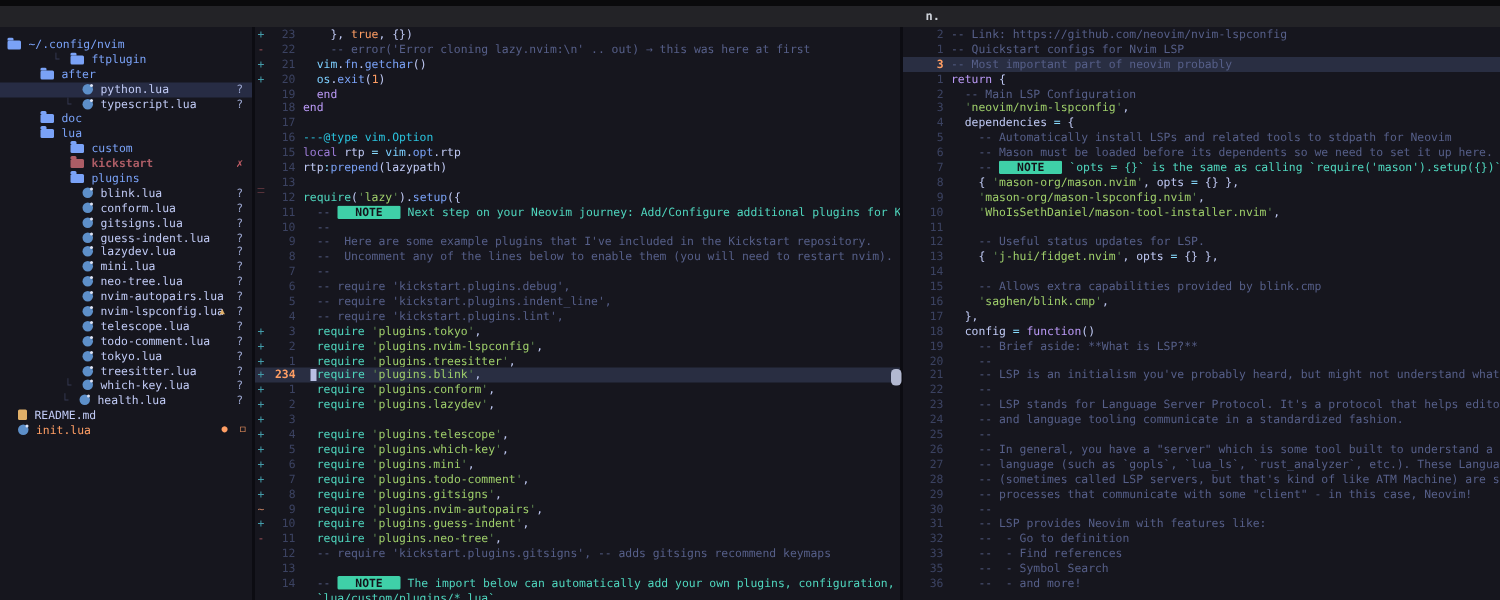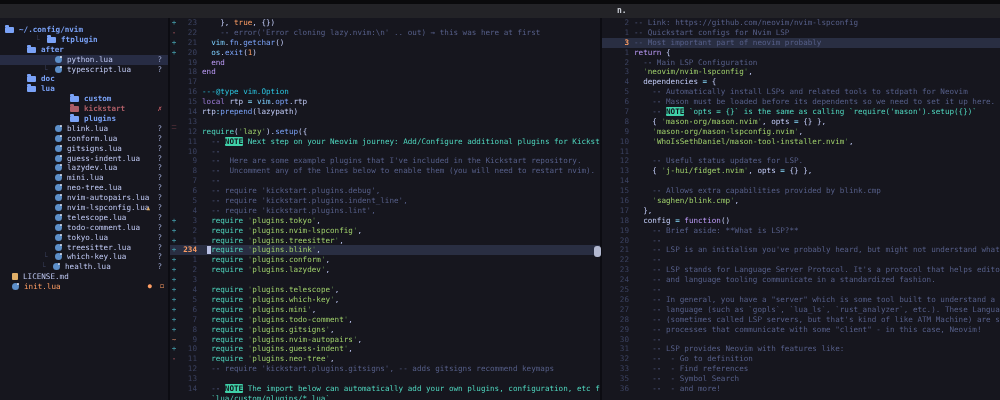--- a/index.html
+++ b/index.html
@@ -18,53 +18,53 @@
   #titlebar{position:absolute;left:0;top:4px;width:1000px;height:14px;background:var(--titlebar)}
   #titlebar .title{position:absolute;left:617px;top:2px;font-size:8px;font-weight:bold;color:#ced2da}
   .pane{position:absolute;top:18px;bottom:0;overflow:hidden;background:var(--bg)}
   #tree{left:0;width:169px;padding-top:7px}
   #pane-mid{left:170px;width:430px}
   #pane-right{left:602px;width:398px}
   .vsep{position:absolute;top:18px;bottom:0;width:2px;background:#0c0c12}
   
   .trow{position:relative;height:9.9px;line-height:9.9px;white-space:pre;overflow:hidden}
   .trow.sel{background:#272c44}
-  .i0{padding-left:5px}.i1{padding-left:27px}.i2{padding-left:70px}.i2g{padding-left:35px}
+  .i0{padding-left:5px}.i1{padding-left:27px}.i2{padding-left:47px}.i2g{padding-left:35px}
   .i3{padding-left:43px}.if1{padding-left:12px}.if2{padding-left:41px}
   .gd{display:inline-block;width:12px;color:#363b54}
   .ic{display:inline-block;vertical-align:-1px;margin-right:5px}
   .ic-dir{width:9px;height:6px;background:var(--blue);border-radius:1px;position:relative}
   .ic-dir::before{content:"";position:absolute;top:-2px;left:0;width:4px;height:2px;background:inherit;border-radius:1px 1px 0 0}
   .ic-dir.red{background:var(--dirred)}
   .ic-lua{width:7px;height:7px;border-radius:50%;background:#5d8fc9;position:relative}
   .ic-lua::after{content:"";position:absolute;top:0;right:0;width:2px;height:2px;border-radius:50%;background:#dde3f5}
   .ic-lic{width:6px;height:7px;background:var(--yellow);border-radius:1px}
   .ic-md{width:6px;height:7px;background:#ccd2ea;border-radius:1px}
-  .t-root,.t-dir{color:var(--blue);font-weight:bold}
+  .t-root,.t-dir{color:var(--blue);font-weight:normal}
   .t-dirred{color:var(--dirred);font-weight:bold}
   .t-luaorg{color:var(--orange)}
   .t-hidden{color:var(--hidden)}
   .bdg{position:absolute;right:7px;top:0;color:var(--badge)}
   .bdg.bx{color:var(--red)}
   .warn{position:absolute;right:19px;top:0;color:var(--yellow);font-size:6px}
   .marks{position:absolute;right:3px;top:0;color:var(--orange);letter-spacing:2px;font-size:6.8px}
   
   .crow{position:relative;height:9.9px;line-height:9.9px;white-space:pre;display:flex;overflow:hidden}
   .crow.curline{background:var(--cursorline)}
   .sign{width:8px;flex:none;text-align:center}
   .lnum{width:24px;flex:none;text-align:right;padding-right:5px;color:var(--lnum)}
   .lnum.curnum{color:var(--orange);font-weight:bold}
   .ltext{flex:1;overflow:hidden}
   .sg-add{color:var(--add)} .sg-del{color:var(--del)} .sg-chg{color:var(--chg)}
   .tk-c{color:var(--cm)} .tk-k{color:var(--purple)} .tk-K{color:var(--purple2)}
   .tk-f{color:var(--blue)} .tk-b{color:var(--cyan)} .tk-s{color:var(--green)}
   .tk-q{color:var(--qgreen)} .tk-n{color:var(--orange)} .tk-o{color:var(--op)}
   .tk-t{color:var(--doc)} .tk-m{color:var(--teal)} .tk-p{color:var(--fg)}
   .tk-r{color:var(--teal)}
-  .tk-N{background:#3fd0a8;color:#14141b;font-weight:bold;border-radius:1px;padding:0 0}
+  .tk-N{background:#3fd0a8;color:#14141b;font-weight:bold;border-radius:1px;padding:0 12px}
   .cursor{display:inline-block;width:4.6px;height:8.2px;background:#b9c0e4;vertical-align:-1.5px}
   #thumb{position:absolute;left:594px;top:246px;width:7px;height:11px;background:#b3b9d1;border-radius:3px}
 </style>
 </head>
 <body>
 
 <div id="app">
   <div id="topstrip"></div>
   <div id="titlebar">
     <span class="title">n.</span>
@@ -88,21 +88,21 @@
       <div class="trow i3"><span class="gd"> </span><span class="ic ic-lua"></span><span class="t-lua">mini.lua</span><span class="bdg">?</span></div>
       <div class="trow i3"><span class="gd"> </span><span class="ic ic-lua"></span><span class="t-lua">neo-tree.lua</span><span class="bdg">?</span></div>
       <div class="trow i3"><span class="gd"> </span><span class="ic ic-lua"></span><span class="t-lua">nvim-autopairs.lua</span><span class="bdg">?</span></div>
       <div class="trow i3"><span class="gd"> </span><span class="ic ic-lua"></span><span class="t-lua">nvim-lspconfig.lua</span><span class="warn">▲</span><span class="bdg">?</span></div>
       <div class="trow i3"><span class="gd"> </span><span class="ic ic-lua"></span><span class="t-lua">telescope.lua</span><span class="bdg">?</span></div>
       <div class="trow i3"><span class="gd"> </span><span class="ic ic-lua"></span><span class="t-lua">todo-comment.lua</span><span class="bdg">?</span></div>
       <div class="trow i3"><span class="gd"> </span><span class="ic ic-lua"></span><span class="t-lua">tokyo.lua</span><span class="bdg">?</span></div>
       <div class="trow i3"><span class="gd"> </span><span class="ic ic-lua"></span><span class="t-lua">treesitter.lua</span><span class="bdg">?</span></div>
       <div class="trow i3"><span class="gd">└</span><span class="ic ic-lua"></span><span class="t-lua">which-key.lua</span><span class="bdg">?</span></div>
       <div class="trow if2"><span class="gd">└</span><span class="ic ic-lua"></span><span class="t-lua">health.lua</span><span class="bdg">?</span></div>
-      <div class="trow if1"><span class="ic ic-lic"></span><span class="t-lic">LICENSE.md</span></div>
+      <div class="trow if1"><span class="ic ic-lic"></span><span class="t-lic">README.md</span></div>
       <div class="trow if1"><span class="ic ic-lua"></span><span class="t-luaorg">init.lua</span><span class="marks">● ◻</span></div>
     </div>
   <div id="pane-mid" class="pane">
       <div class="crow"><span class="sign sg-add">+</span><span class="lnum">23</span><span class="ltext"><span class="tk-p">    }, </span><span class="tk-n">true</span><span class="tk-p">, {})</span></span></div>
       <div class="crow"><span class="sign sg-del">-</span><span class="lnum">22</span><span class="ltext"><span class="tk-c">    -- error('Error cloning lazy.nvim:\n' .. out) → this was here at first</span></span></div>
       <div class="crow"><span class="sign sg-add">+</span><span class="lnum">21</span><span class="ltext"><span class="tk-b">  vim</span><span class="tk-p">.</span><span class="tk-f">fn</span><span class="tk-p">.</span><span class="tk-f">getchar</span><span class="tk-p">()</span></span></div>
       <div class="crow"><span class="sign sg-add">+</span><span class="lnum">20</span><span class="ltext"><span class="tk-b">  os</span><span class="tk-p">.</span><span class="tk-f">exit</span><span class="tk-p">(</span><span class="tk-n">1</span><span class="tk-p">)</span></span></div>
       <div class="crow"><span class="sign"> </span><span class="lnum">19</span><span class="ltext"><span class="tk-k">  end</span></span></div>
       <div class="crow"><span class="sign"> </span><span class="lnum">18</span><span class="ltext"><span class="tk-k">end</span></span></div>
       <div class="crow"><span class="sign"> </span><span class="lnum">17</span><span class="ltext"></span></div>

